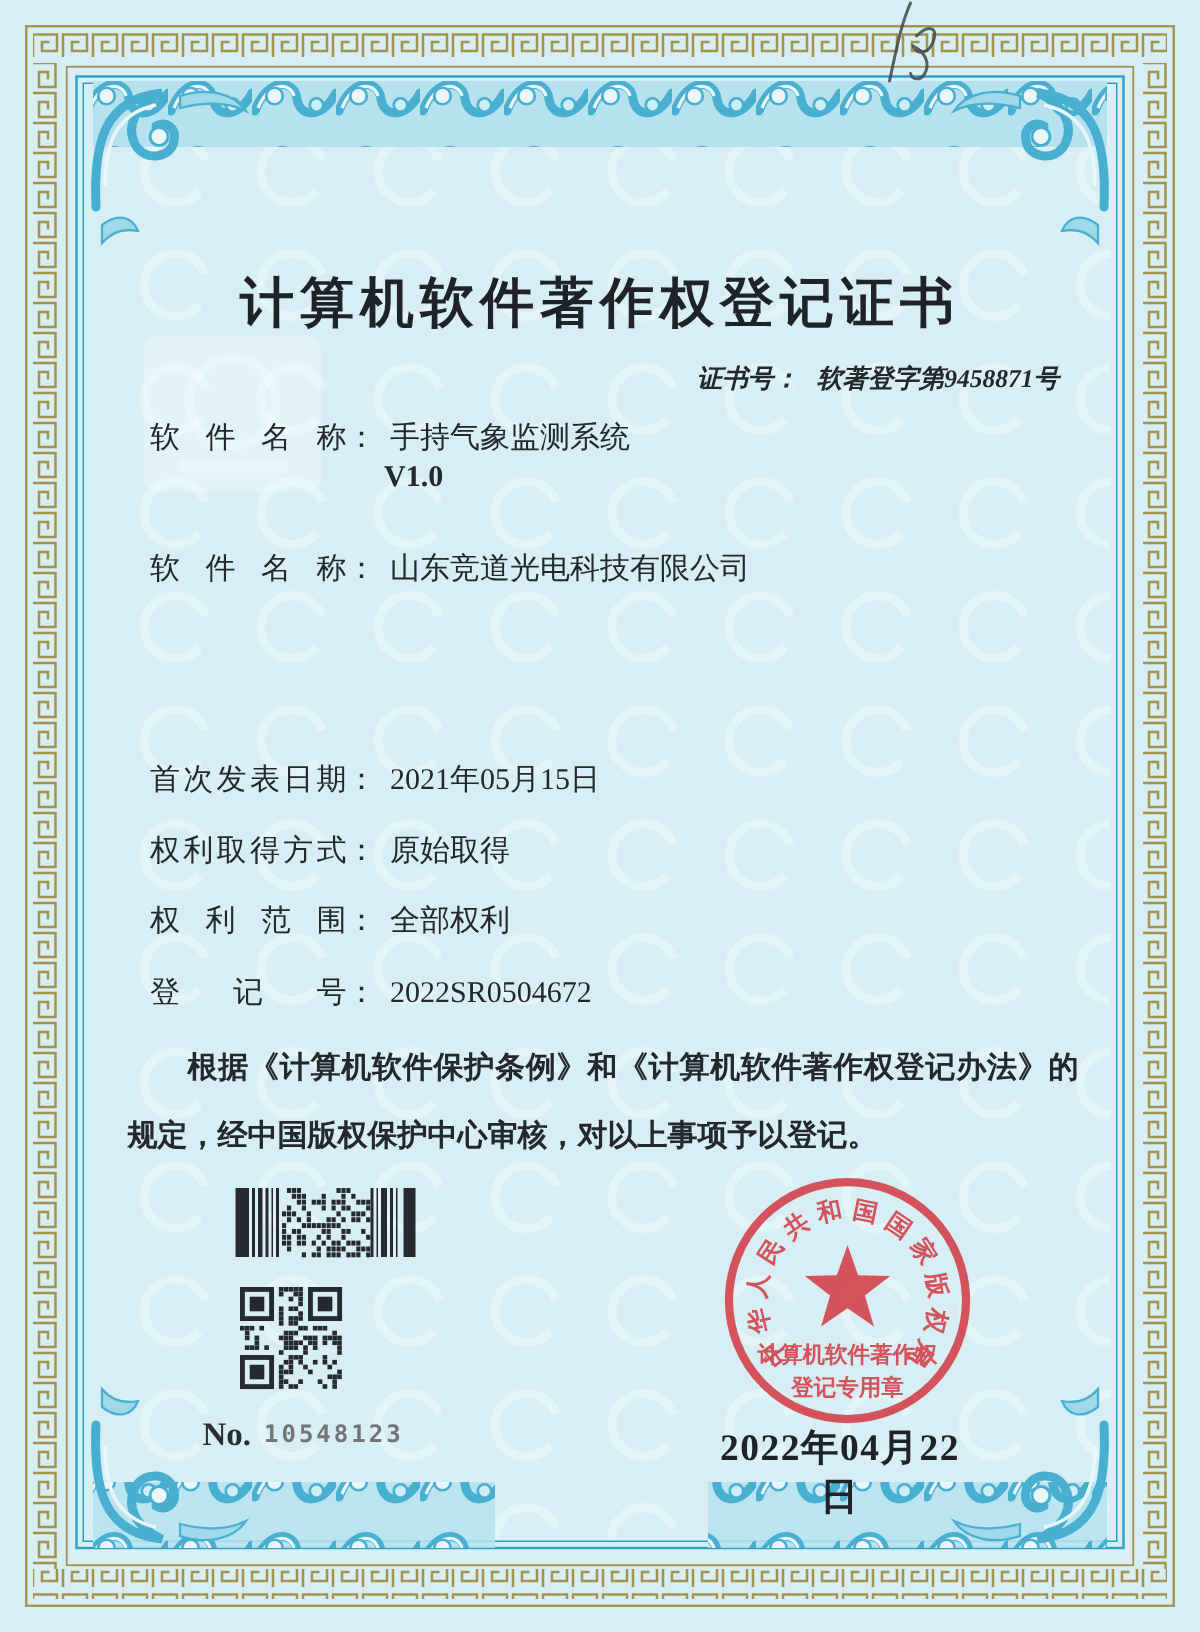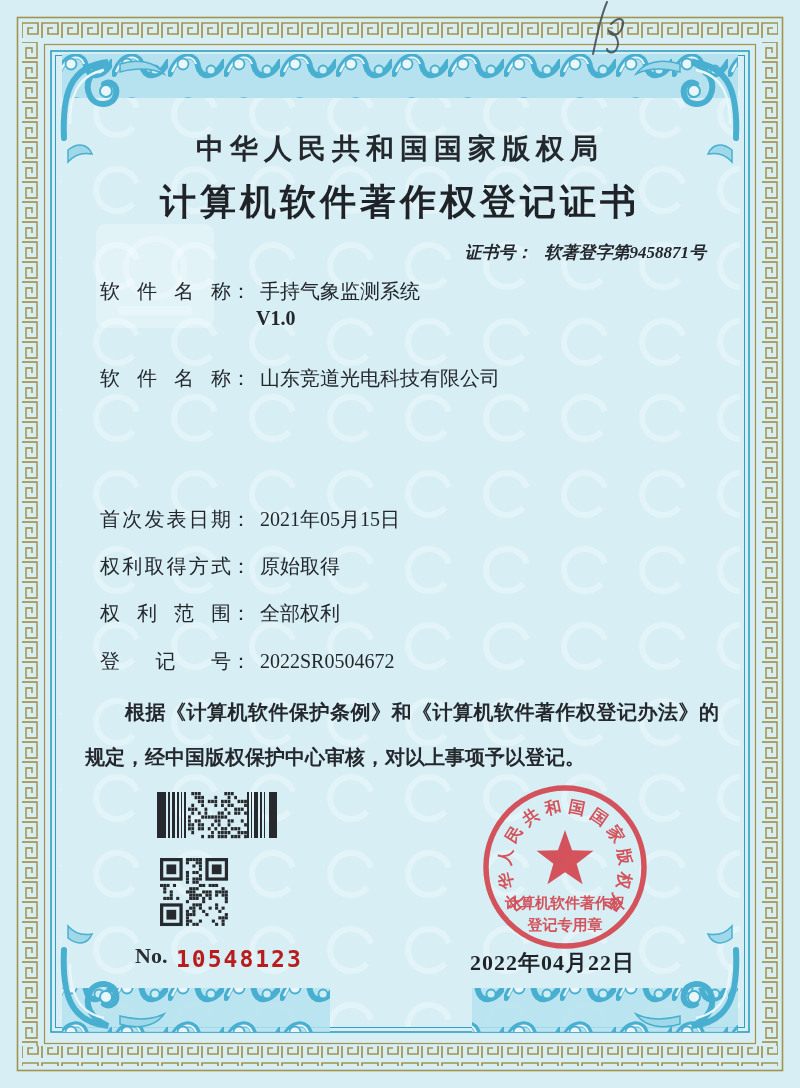--- a/index.html
+++ b/index.html
@@ -37,26 +37,26 @@
   .fversion{left:256px;font-size:20px;font-weight:700;color:#24282d;}
   
   .statement{
     left:85px;top:690px;width:634px;
     font-size:20px;line-height:45px;font-weight:700;color:#24282d;
     text-indent:2em;text-align:justify;
   }
   
   .serial{left:135px;top:943px;font-size:22px;font-weight:700;color:#2a2e33;}
   .serial-number{
-    left:176px;top:946px;font-size:23px;letter-spacing:2px;
+    left:176px;top:946px;font-size:16px;letter-spacing:2px;
     font-family:"DejaVu Sans Mono","Liberation Mono",monospace;
-    color:#b91c1c;font-weight:700;
-  }
-  .issue-date{left:470px;top:948px;width:180px;
-    font-size:22px;font-weight:700;letter-spacing:1px;color:#1f2328;}
+    color:#737373;font-weight:700;
+  }
+  .issue-date{left:470px;top:948px;width:180px;text-align:center;
+    font-size:25px;font-weight:700;letter-spacing:1px;color:#1f2328;}
   .layer-deco{left:0;top:0;z-index:1;}
   .layer-text{z-index:2;}
   .layer-seal{left:478px;top:780px;z-index:3;opacity:.9;}
   .layer-pen{left:580px;top:0;z-index:4;}
 </style>
 </head>
 <body>
 
 <div class="page">
 
@@ -346,21 +346,20 @@
         <rect x="61.56" y="64.80000000000001" width="3.078" height="3.078" fill="#262a2e"></rect>
         <rect x="64.80000000000001" y="32.400000000000006" width="3.078" height="3.078" fill="#262a2e"></rect>
         <rect x="64.80000000000001" y="35.64" width="3.078" height="3.078" fill="#262a2e"></rect>
         <rect x="64.80000000000001" y="38.88" width="3.078" height="3.078" fill="#262a2e"></rect>
         <rect x="64.80000000000001" y="42.120000000000005" width="3.078" height="3.078" fill="#262a2e"></rect>
         <rect x="64.80000000000001" y="55.080000000000005" width="3.078" height="3.078" fill="#262a2e"></rect>
         <rect x="64.80000000000001" y="58.32000000000001" width="3.078" height="3.078" fill="#262a2e"></rect>
       </g>
   </svg>
 
-  <div class="abs layer-text authority">中华人民共和国国家版权局</div>
   <div class="abs layer-text cert-title">计算机软件著作权登记证书</div>
 
   <div class="abs layer-text certno-line">
     <span>证书号：</span><span class="gap"></span><span>软著登字第9458871号</span>
   </div>
 
   <div class="abs layer-text frow" style="top:278px">
     <span class="flabel">软件名称</span><span class="fcolon">：</span>
     <span class="fvalue">手持气象监测系统</span>
   </div>

